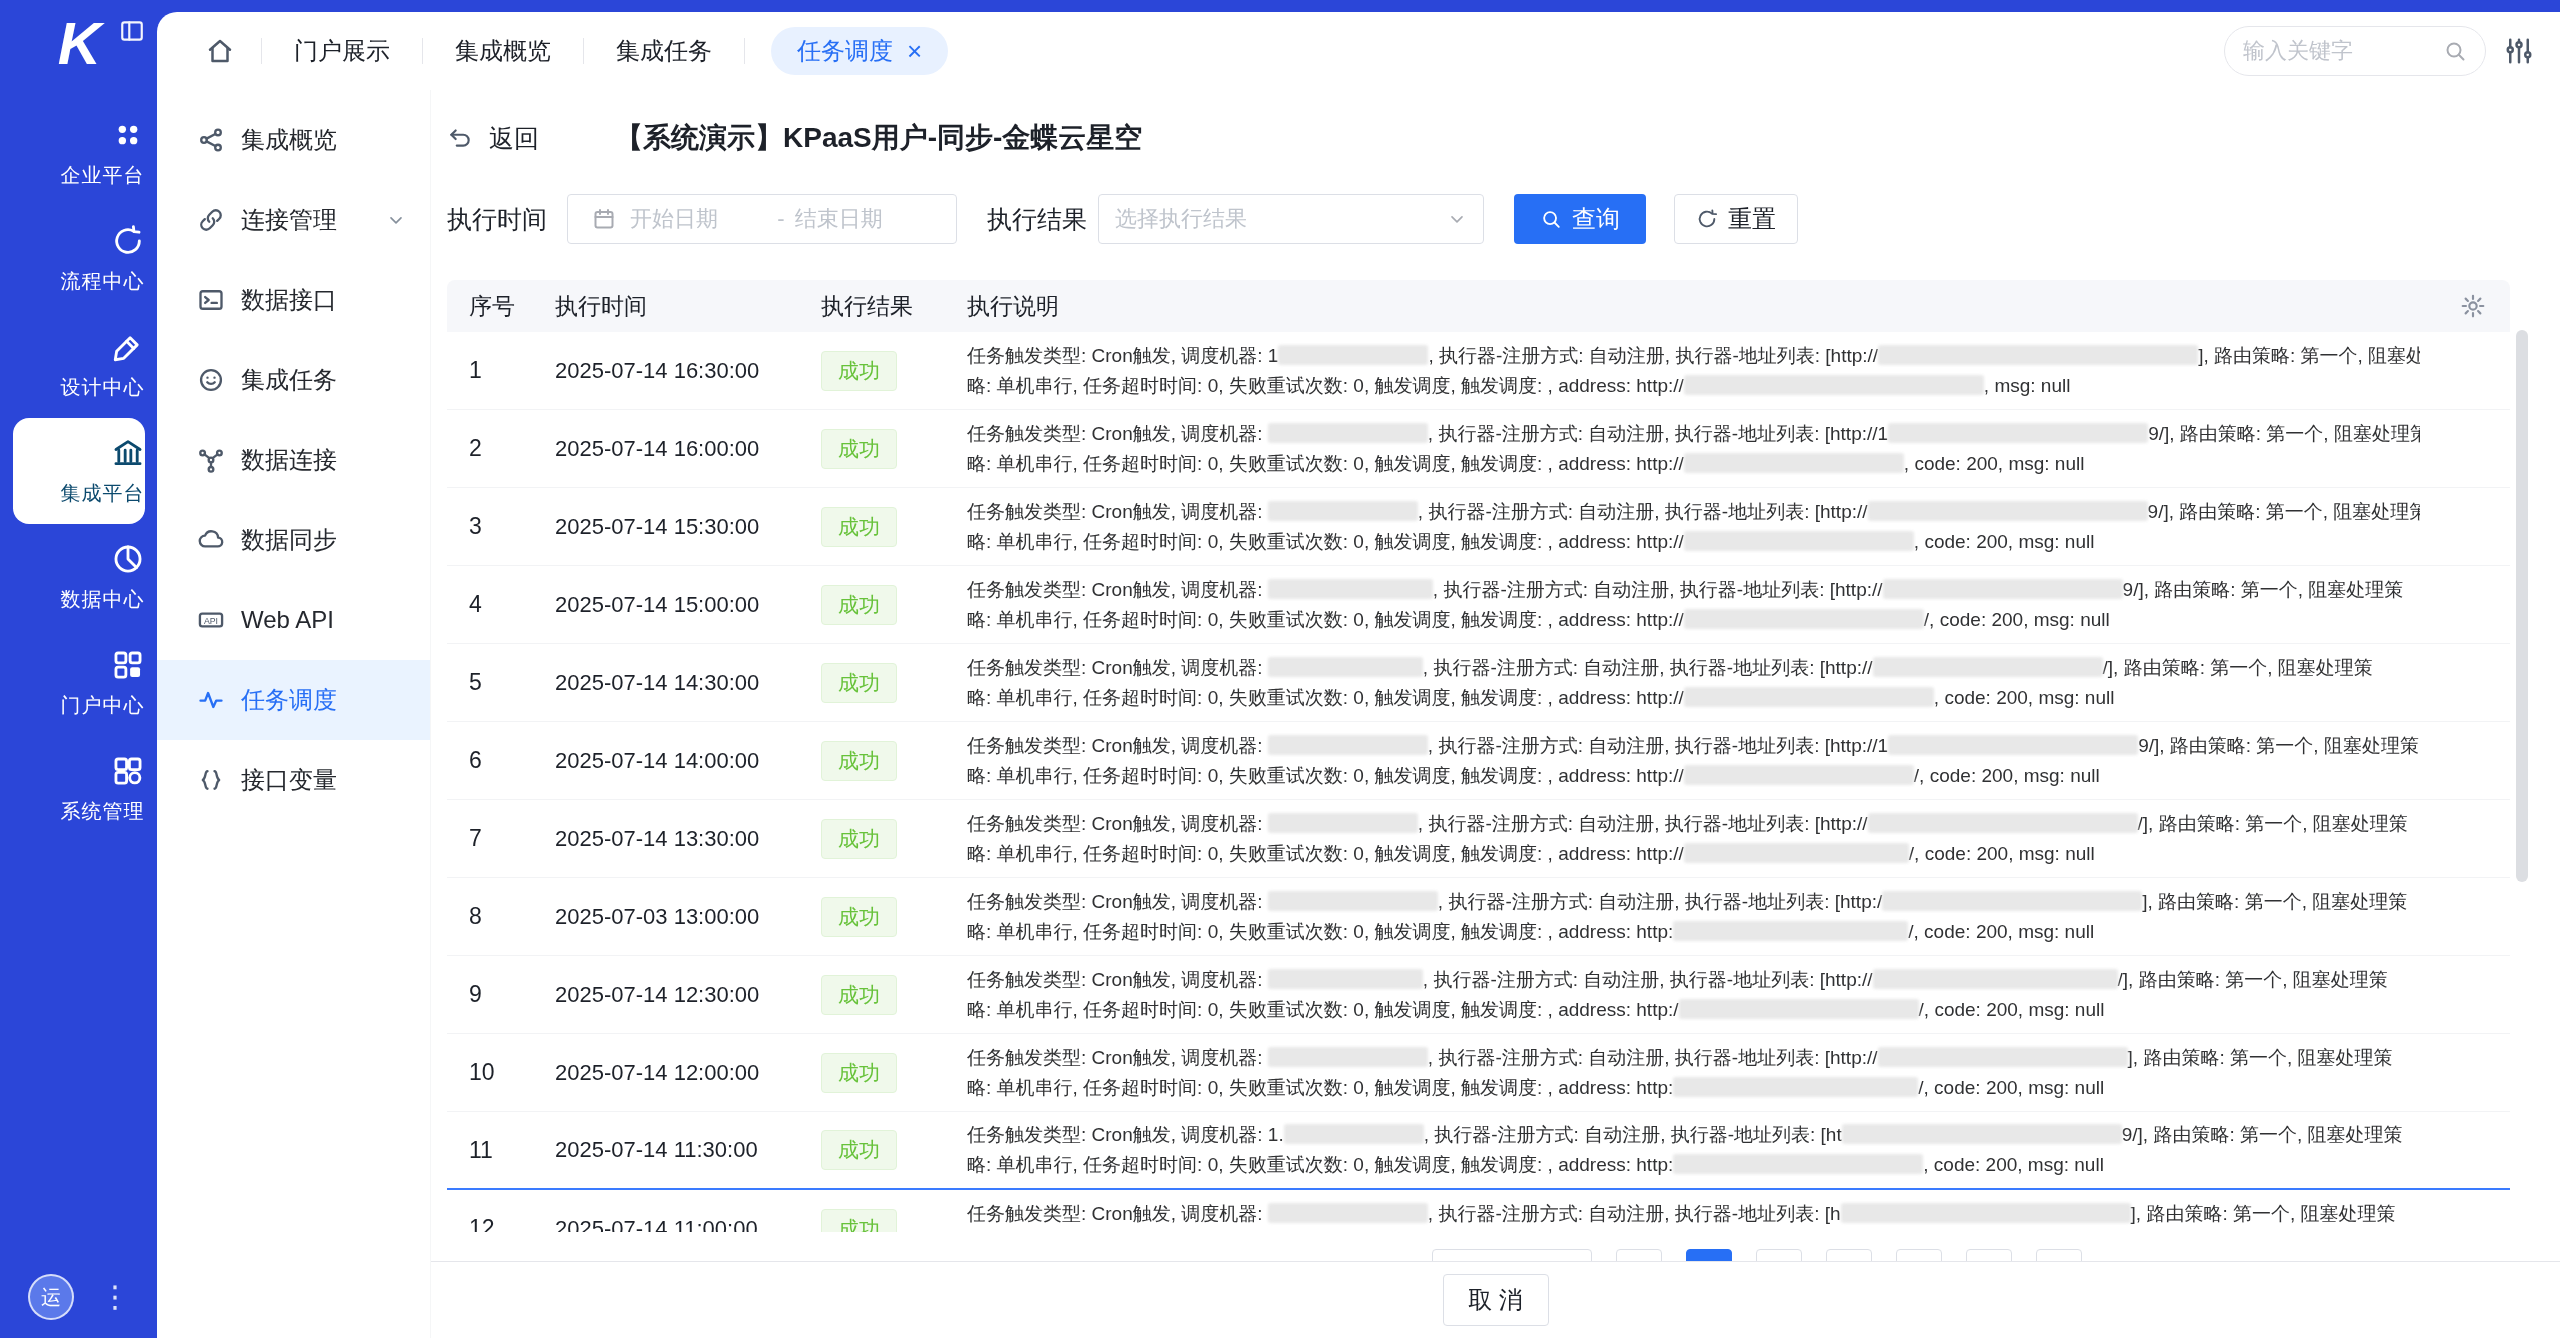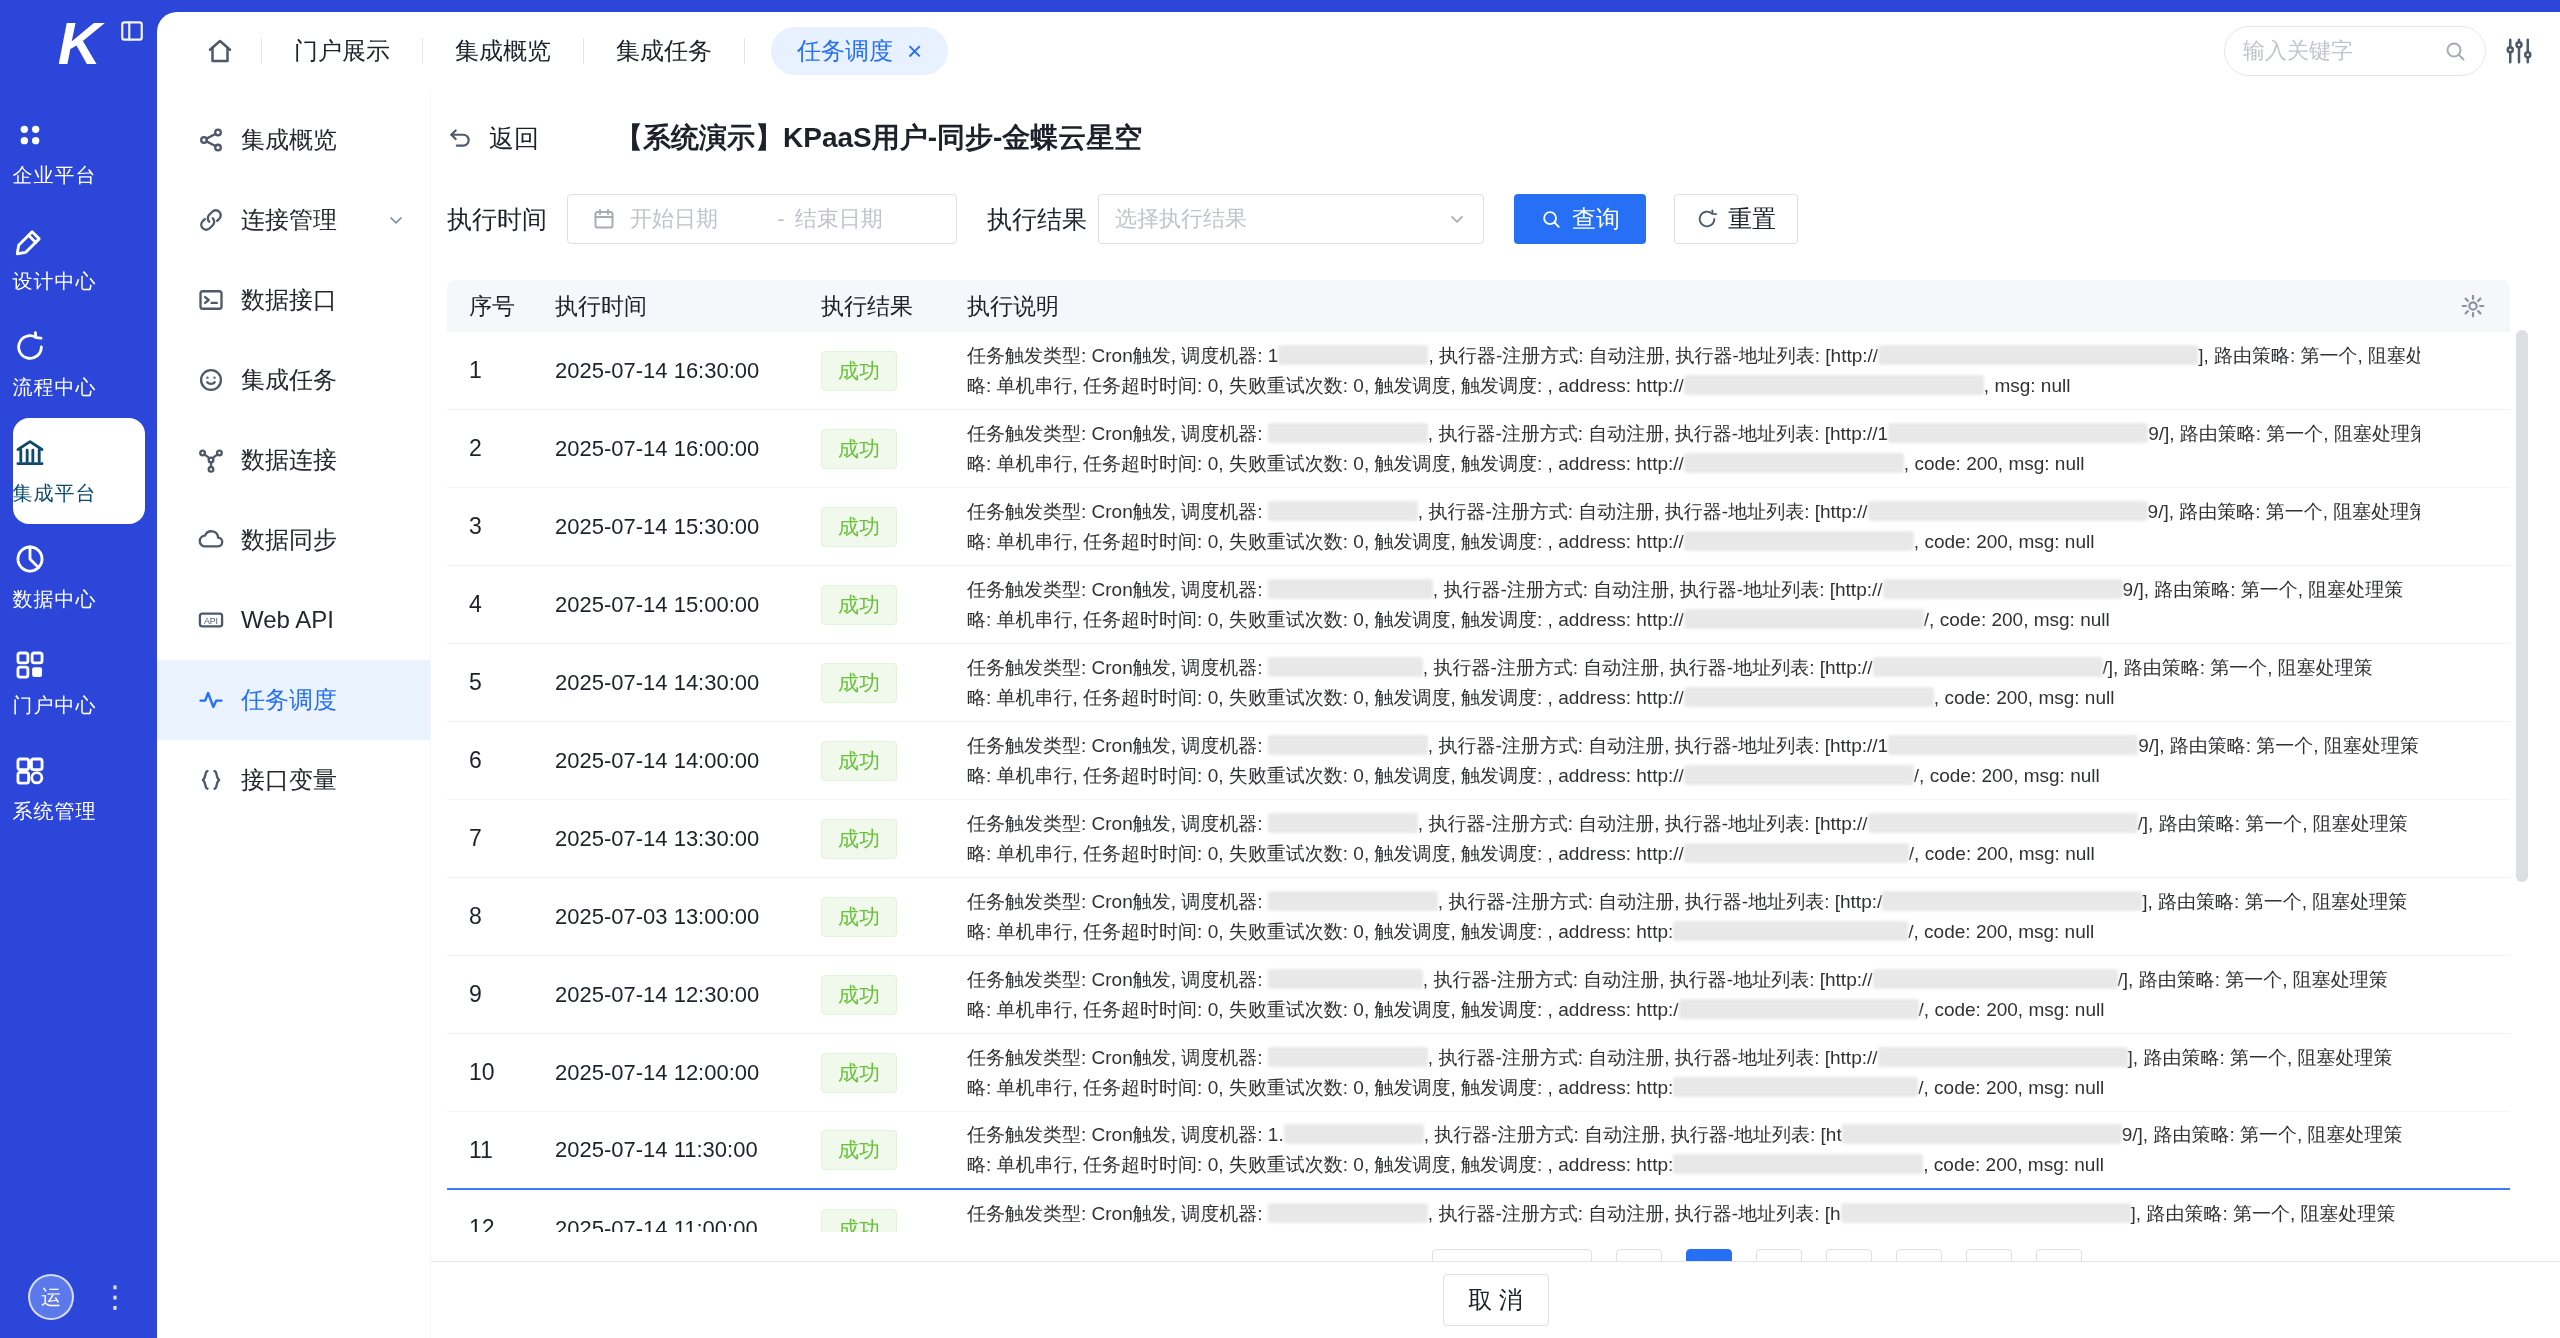--- a/index.html
+++ b/index.html
@@ -12,21 +12,21 @@
   }
   svg { display:block; fill:none; stroke:currentColor; stroke-width:2; stroke-linecap:round; stroke-linejoin:round; }
 
   
   .leftnav { position:absolute; left:0; top:0; bottom:0; width:157px; color:#fff; }
   .logo { position:relative; height:86px; display:flex; align-items:center; justify-content:center; }
   .logo-k { font-size:60px; font-weight:bold; font-style:italic; letter-spacing:-2px; }
   .collapse { position:absolute; right:12px; top:18px; width:26px; height:26px; opacity:.95; cursor:pointer; }
   .collapse svg { width:26px; height:26px; }
   .nav-list { margin-top:14px; display:flex; flex-direction:column; align-items:center; }
-  .nav-item { width:132px; height:106px; display:flex; flex-direction:column; align-items:flex-start; justify-content:center; gap:10px; border-radius:16px; cursor:pointer; }
+  .nav-item { width:132px; height:106px; display:flex; flex-direction:column; align-items:flex-end; justify-content:center; gap:10px; border-radius:16px; cursor:pointer; }
   .nav-item .nicon svg { width:34px; height:34px; }
   .nav-item .nlabel { font-size:20px; letter-spacing:1px; }
   .nav-item.active { background:#ffffff; color:#0c4a6e; }
   .leftnav-bottom { position:absolute; bottom:18px; left:0; width:100%; display:flex; align-items:center; padding-left:28px; gap:26px; }
   .avatar { width:46px; height:46px; border-radius:50%; background:#5b79ea; border:2px solid rgba(255,255,255,.75); display:flex; align-items:center; justify-content:center; font-size:20px; color:#fff; cursor:pointer; }
   .more-dots { font-size:30px; color:rgba(255,255,255,.85); cursor:pointer; line-height:1; }
 
   
   .card { position:absolute; left:157px; top:12px; right:0; bottom:0; background:#fff; border-top-left-radius:20px; overflow:hidden; }
 
@@ -135,35 +135,35 @@
             <circle cx="8" cy="16" r="2.6" fill="currentColor" stroke="none"></circle>
             <circle cx="16" cy="16" r="2.6" fill="currentColor" stroke="none"></circle>
           </svg>
         </span>
         <span class="nlabel">企业平台</span>
       </div>
 
       <div class="nav-item">
         <span class="nicon">
           <svg viewBox="0 0 24 24">
+            <path d="M20 12a8 8 0 1 1-4.2-7"></path>
+            <path d="M15.8 1.8l.4 3.6 3.6.4"></path>
+          </svg>
+        </span>
+        <span class="nlabel">流程中心</span>
+      </div>
+
+      <div class="nav-item">
+        <span class="nicon">
+          <svg viewBox="0 0 24 24">
             <path d="M13.5 5.5l5 5L9 20l-6 1 1-6z"></path>
             <path d="M11 8l5 5"></path>
           </svg>
         </span>
         <span class="nlabel">设计中心</span>
-      </div>
-
-      <div class="nav-item">
-        <span class="nicon">
-          <svg viewBox="0 0 24 24">
-            <path d="M20 12a8 8 0 1 1-4.2-7"></path>
-            <path d="M15.8 1.8l.4 3.6 3.6.4"></path>
-          </svg>
-        </span>
-        <span class="nlabel">流程中心</span>
       </div>
 
       <div class="nav-item active">
         <span class="nicon">
           <svg viewBox="0 0 24 24">
             <path d="M3.5 9.5L12 4l8.5 5.5"></path>
             <path d="M5.5 10v8M10 10v8M14 10v8M18.5 10v8"></path>
             <path d="M3.5 19.5h17"></path>
           </svg>
         </span>

